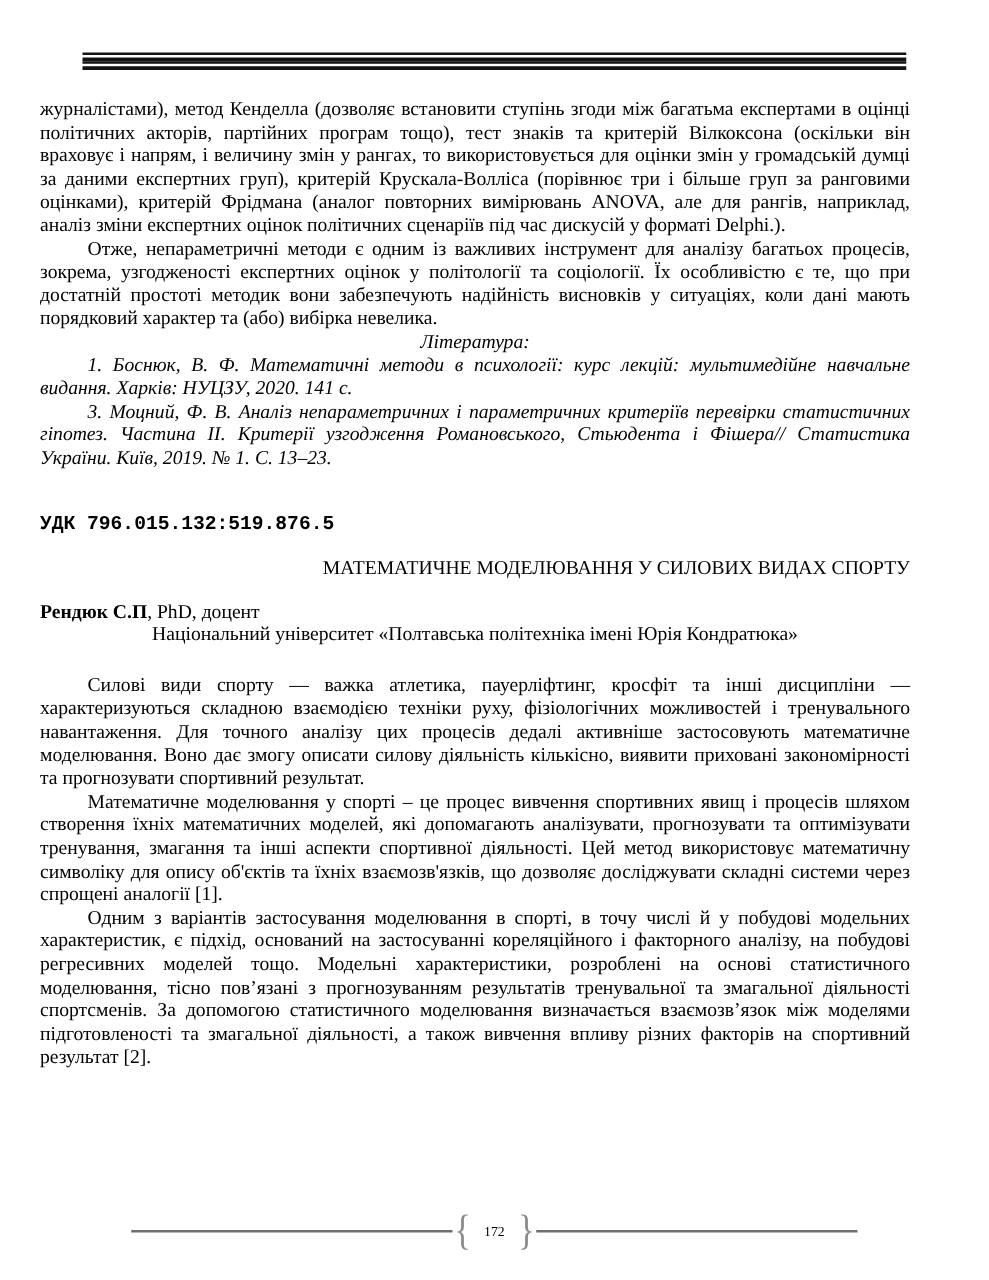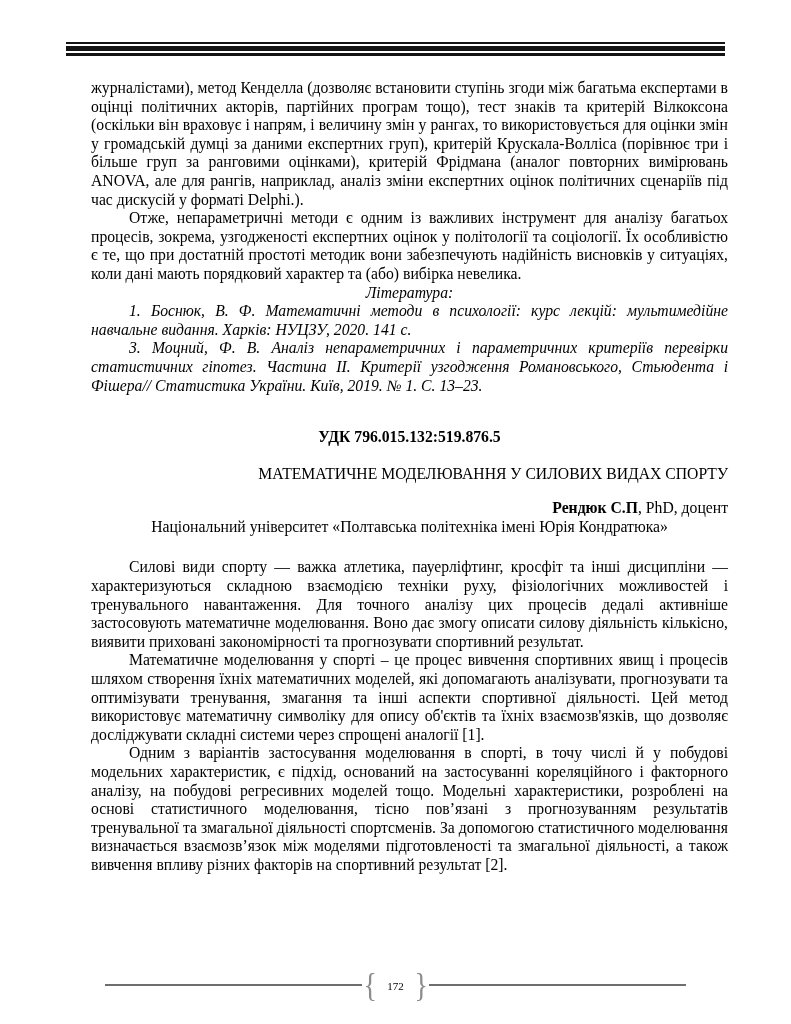--- a/index.html
+++ b/index.html
@@ -22,40 +22,40 @@
     text-align: center;
     font-weight: bold;
     font-size: 19px;
     line-height: 26px;
     padding: 1px 0 1px 0;
     letter-spacing: 0.4px;
   }
 
   
   .content {
-    margin: 23px 63px 0 91px;
+    margin: 23px 63px 0 32px;
     font-size: 15.7px;
     line-height: 18.6px;
     text-align: justify;
   }
   .content p { margin: 0; text-indent: 38px; }
   .content p.no-indent { text-indent: 0; }
 
   .lit-heading {
     text-align: center;
     font-style: italic;
     text-indent: 0 !important;
   }
   .refs p { font-style: italic; }
 
   
   .article-head { margin-top: 33px; }
-  .udc  { font-weight: bold; text-indent: 0 !important; text-align: center; }
+  .udc  { font-weight: bold; text-indent: 0 !important; text-align: left; font-family: Liberation Mono, monospace; }
   .art-title   { text-align: right; text-indent: 0 !important; margin-top: 18px !important; }
-  .author-line { text-align: right;  text-indent: 0 !important; margin-top: 16px !important; }
+  .author-line {  text-indent: 0 !important; margin-top: 16px !important; }
   .author-name { font-weight: bold; }
   .affiliation { text-align: center; text-indent: 0 !important; }
 
   .article-body { margin-top: 22px; }
 
   
   .footer {
     position: absolute;
     left: 0; right: 0;
     top: 966px;

